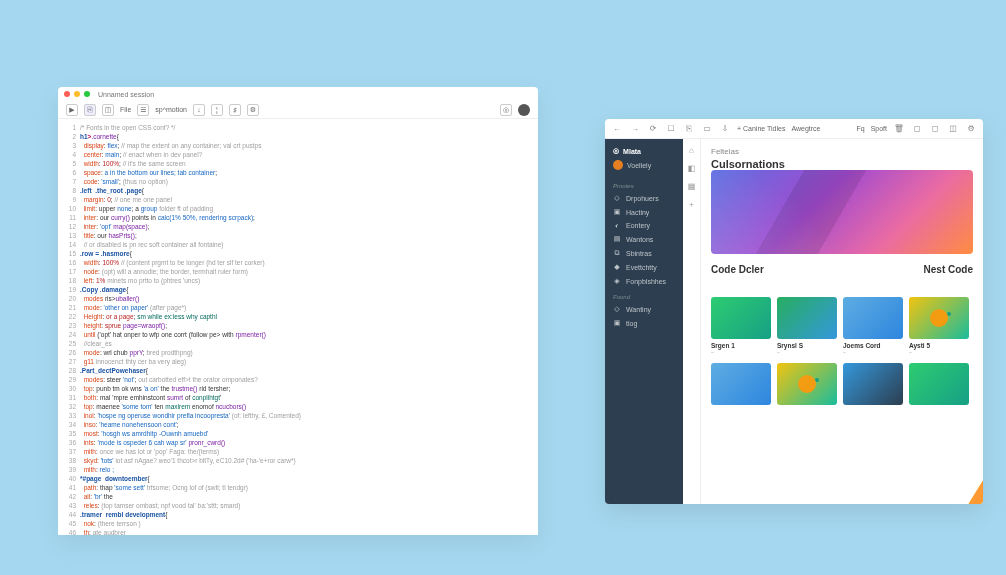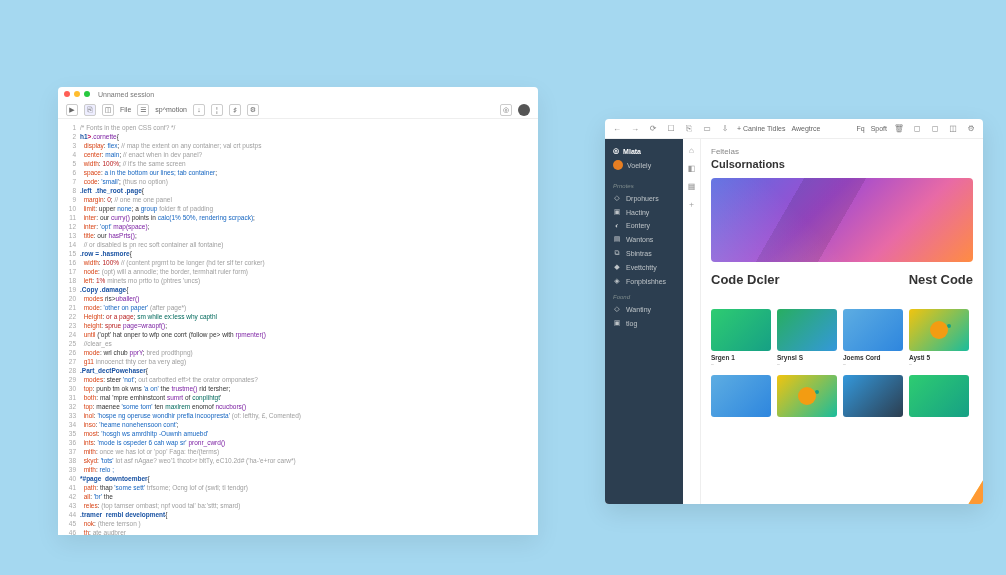--- a/index.html
+++ b/index.html
@@ -34,26 +34,26 @@
 .dash .sidebar .user{display:flex;align-items:center;gap:4px;padding:3px 8px;margin-bottom:4px}
 .dash .sidebar .user .av{width:10px;height:10px;border-radius:50%;background:#e67e22}
 .dash .sidebar .sec{padding:2px 8px;color:#7f8c8d;font-size:6px;margin-top:4px;font-style:italic}
 .dash .sidebar .item{display:flex;align-items:center;gap:5px;padding:3px 8px;cursor:pointer}
 .dash .sidebar .item .ico{width:8px;display:inline-block;text-align:center}
 .dash .main{flex:1;display:flex;min-height:0}
 .dash .rail{width:18px;border-right:1px solid #eee;display:flex;flex-direction:column;align-items:center;padding-top:6px;gap:8px}
 .dash .rail .ric{width:10px;height:10px;font-size:8px;color:#999;display:flex;align-items:center;justify-content:center}
 .dash .content{flex:1;padding:8px 10px;overflow:auto}
 .dash .content .ctitle{font-size:8px;color:#888;margin-bottom:2px}
-.dash .content h2{font-size:11px;font-weight:600;margin-bottom:8px;color:#333}
+.dash .content h2{font-size:11px;font-weight:600;color:#333}
 .dash .hero{width:100%;height:84px;border-radius:4px;background:linear-gradient(135deg,#5b6ee1 0%,#a24bcf 40%,#e86aa6 70%,#ff8c42 100%);position:relative;overflow:hidden;margin-bottom:10px}
 .dash .hero::before{content:"";position:absolute;inset:0;background:
  linear-gradient(45deg,rgba(255,255,255,.15) 0%,transparent 40%),
  linear-gradient(-60deg,transparent 50%,rgba(0,0,0,.1) 50%,rgba(0,0,0,.1) 70%,transparent 70%)}
-.dash .rowhd{display:flex;justify-content:space-between;font-size:13px;font-weight:600;margin-bottom:22px;color:#333}
+.dash .rowhd{display:flex;justify-content:space-between;font-size:10px;font-weight:600;margin-bottom:22px;color:#333}
 .dash .cards{display:flex;gap:6px;margin-bottom:8px}
 .dash .card{width:60px}
 .dash .card .thumb{width:60px;height:42px;border-radius:3px;position:relative;overflow:hidden}
 .dash .card .clabel{font-size:6.5px;margin-top:3px;color:#333;font-weight:600}
 .dash .card .csub{font-size:5px;color:#aaa}
 .t1{background:linear-gradient(135deg,#2ecc71,#16a085)}
 .t2{background:linear-gradient(135deg,#27ae60,#3498db)}
 .t3{background:linear-gradient(135deg,#5dade2,#2e86de)}
 .t4{background:linear-gradient(135deg,#f1c40f,#1abc9c);display:flex;align-items:center;justify-content:center}
 .t4::after{content:"";width:18px;height:18px;border-radius:50%;background:#f39c12;box-shadow:10px -4px 0 -7px #16a085}

